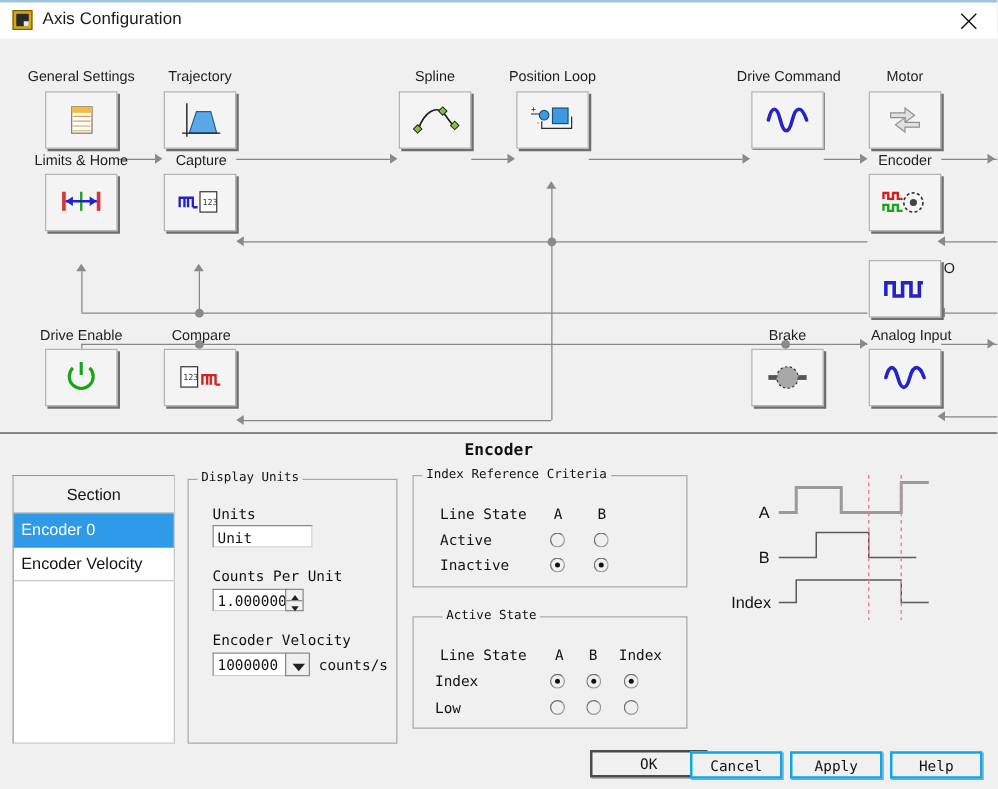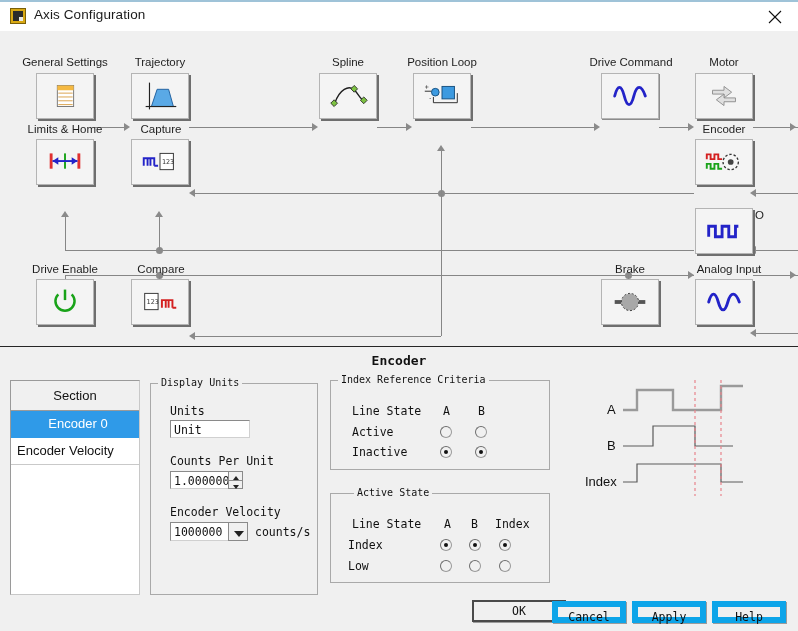--- a/index.html
+++ b/index.html
@@ -52,21 +52,21 @@
              font-family:"DejaVu Sans Mono", monospace;font-weight:bold;font-size:13px;color:#111;}
 
   
   .seclist{position:absolute;left:10px;top:33px;width:130px;height:215px;background:#fff;
            border:1px solid #9a9a9a;box-sizing:border-box;
            border-right-color:#c8c8c8;border-bottom-color:#c8c8c8;}
   .sechdr{height:29px;line-height:29px;text-align:center;font-size:13px;color:#111;
           background:#f0f0f0;border-bottom:1px solid #9a9a9a;}
   .secitem{height:26px;line-height:26px;padding-left:6px;font-size:13px;color:#111;
            border-bottom:1px solid #c9c9c9;cursor:default;}
-  .secitem.sel{background:#2f9ae8;color:#fff;border-bottom-color:#2f9ae8;text-align:center;}
+  .secitem.sel{background:#2f9ae8;color:#fff;border-bottom-color:#2f9ae8;}
 
   
   .grp{position:absolute;border:1px solid #a9a9a9;box-sizing:border-box;background:transparent;}
   .grp-lbl{position:absolute;background:#f0f0f0;padding:0 3px;
            font-family:"DejaVu Sans Mono", monospace;font-size:10px;color:#111;white-space:nowrap;}
 
   .mono{font-family:"DejaVu Sans Mono", monospace;font-size:11.5px;color:#111;}
   .fl{position:absolute;white-space:nowrap;}
 
   .txtin{position:absolute;background:#fff;border:1px solid #8a8a8a;box-sizing:border-box;
@@ -88,21 +88,21 @@
          background:#f0f0f0;box-sizing:border-box;
          border:1px solid #9a9a9a;border-top-color:#6d6d6d;border-left-color:#6d6d6d;}
   .radio.on::after{content:"";position:absolute;left:3px;top:3px;width:4px;height:4px;
          border-radius:50%;background:#111;}
 
   
   .wave{position:absolute;left:585px;top:378px;width:205px;height:130px;}
 
   
   .btn{position:absolute;height:22px;background:#f0f0f0;
-       border:6px solid #0ea5e9;box-sizing:border-box;
+       border:2px solid #0ea5e9;box-sizing:border-box;
        box-shadow:1px 1px 0 0 #9c9c9c;
        font-family:"DejaVu Sans Mono", monospace;font-size:11.5px;color:#111;
        text-align:center;line-height:20px;cursor:default;}
   .btn.def{border:2px solid #4a4a4a;line-height:18px;}
 </style>
 </head>
 <body>
 
 <div id="app">
 

